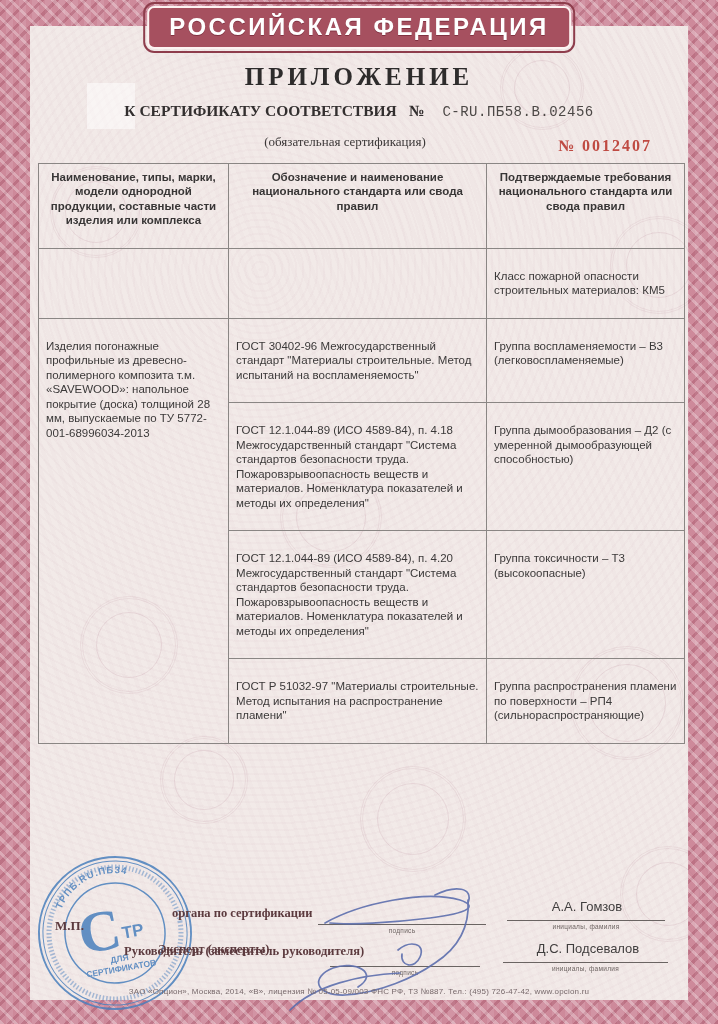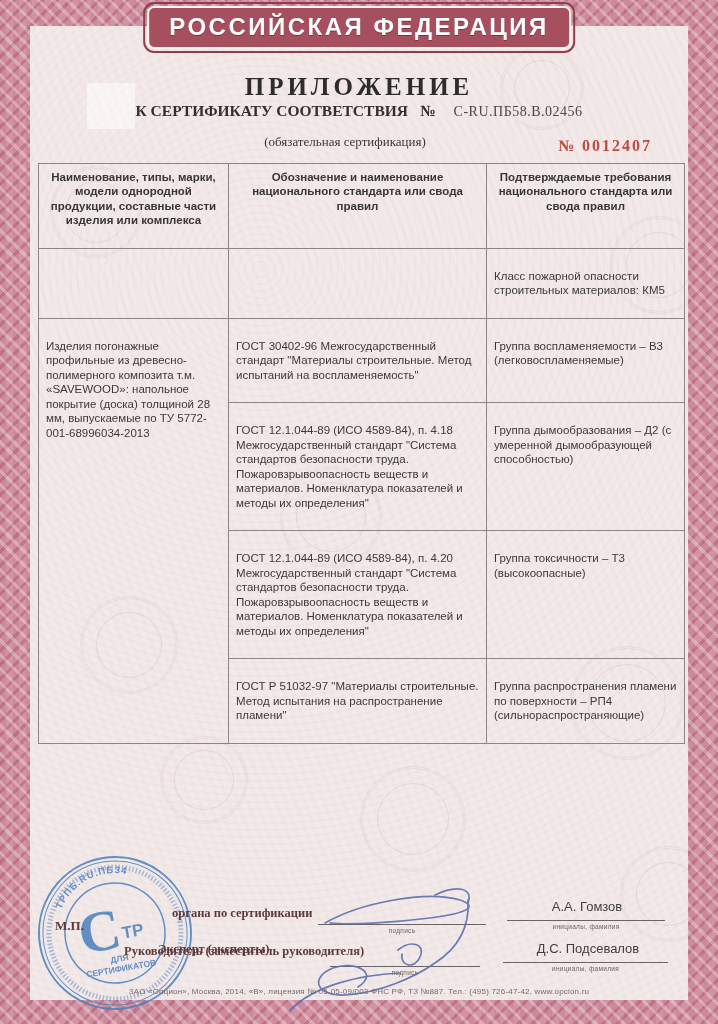--- a/index.html
+++ b/index.html
@@ -25,30 +25,30 @@
   .banner{
     position:absolute;left:50%;top:6px;transform:translateX(-50%);
     background:#a6505f;color:#fff;
     border:2px solid #fdf3f2;border-radius:7px;
     outline:2px solid #8e3d4c;outline-offset:2px;
     padding:5px 20px 6px;
     font-weight:bold;font-size:24px;letter-spacing:2.5px;white-space:nowrap;
     text-shadow:0 1px 0 rgba(90,20,35,.5);
   }
   .doc-title{
-    position:absolute;left:0;top:73px;width:718px;text-align:center;
+    position:absolute;left:0;top:63px;width:718px;text-align:center;
     font-family:"Liberation Serif",serif;font-weight:bold;font-size:25px;
     letter-spacing:4px;color:#2e2c2c;
   }
   .subtitle-row{
     position:absolute;left:0;top:102px;width:718px;text-align:center;
     font-family:"Liberation Serif",serif;font-weight:bold;font-size:15.5px;color:#332f2f;
   }
   .subtitle-row .numsign{margin:0 18px 0 12px;}
-  .subtitle-row .certno{font-family:Liberation Serif, serif;font-weight:normal;font-size:14px;color:#4c4846;letter-spacing:.5px;}
+  .subtitle-row .certno{font-family:Liberation Mono, monospace;font-weight:normal;font-size:14px;color:#4c4846;letter-spacing:.5px;}
   .cert-type{
     position:absolute;left:0;top:134px;width:690px;text-align:center;
     font-family:"Liberation Serif",serif;font-size:13px;color:#3c3838;
   }
   .form-number{
     position:absolute;top:137px;right:66px;
     font-family:"Liberation Serif",serif;font-weight:bold;font-size:16px;
     letter-spacing:2px;color:#bf4a42;
   }
   table.spec{

